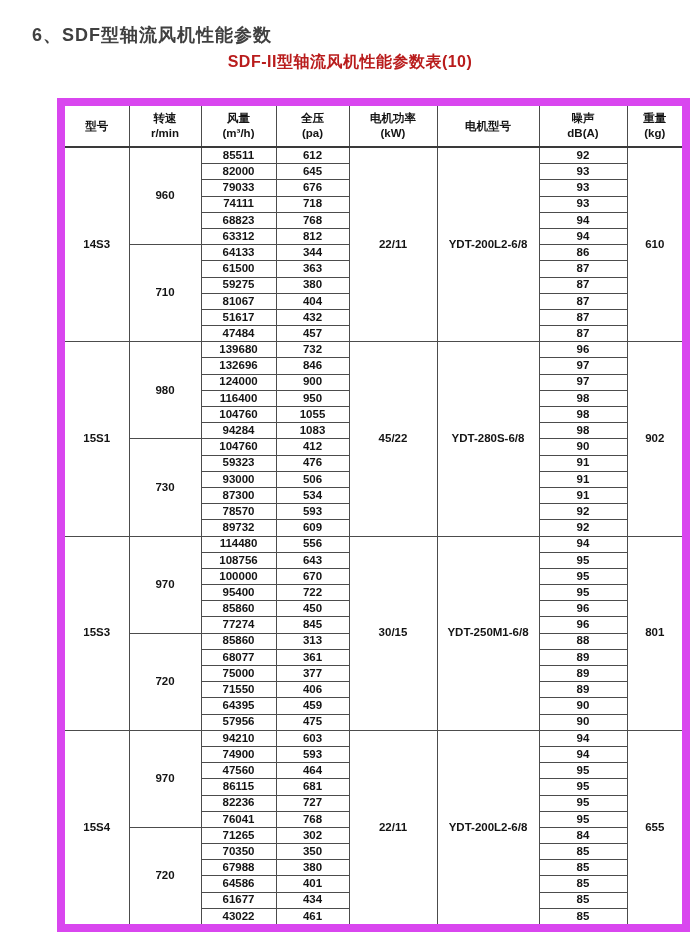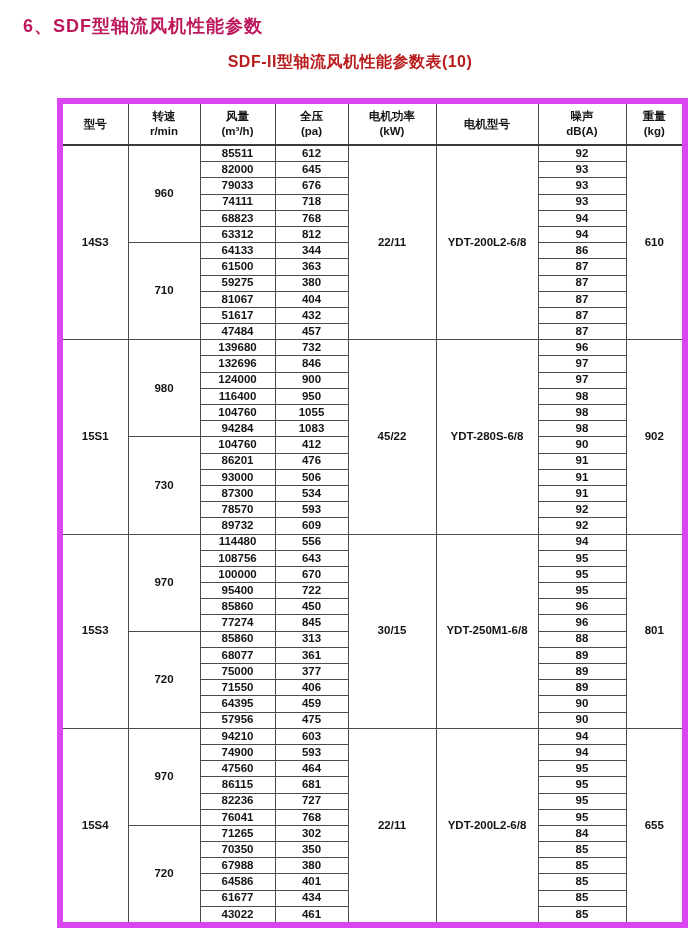--- a/index.html
+++ b/index.html
@@ -2,31 +2,31 @@
 <html><head>
 <meta charset="utf-8">
 <style>
   html,body{margin:0;padding:0;}
   body{
     width:700px;height:932px;position:relative;background:#ffffff;
     font-family:"Liberation Sans",sans-serif;color:#141414;
     -webkit-font-smoothing:antialiased;
   }
   .page-title{
-    position:absolute;left:15px;top:6px;margin:8px;
-    font-size:18px;font-weight:700;letter-spacing:1px;color:#be185d;
+    position:absolute;left:15px;top:6px;margin:17px;
+    font-size:18px;font-weight:700;letter-spacing:1px;color:#404040;
   }
   .table-title{
     position:absolute;left:0;top:52px;width:700px;margin:0;
     text-align:center;font-size:16px;font-weight:700;letter-spacing:0.5px;color:#b91c1c;
   }
   table.perf{
     position:absolute;left:57px;top:98px;width:625px;
     border-collapse:collapse;table-layout:fixed;
-    border:6px solid #d946ef;
+    border:8px solid #d946ef;
   }
   table.perf th, table.perf td{
     border:1px solid #4c4c4c;
     text-align:center;vertical-align:middle;
     font-weight:700;color:#141414;
     padding:0;overflow:hidden;white-space:nowrap;
   }
   table.perf thead th{
     height:40px;font-size:11.5px;line-height:1.3;
     border-bottom:2px solid #3a3a3a;background:#fff;
@@ -192,21 +192,21 @@
         <td>1083</td>
         <td>98</td>
       </tr>
       <tr>
         <td rowspan="6">730</td>
         <td>104760</td>
         <td>412</td>
         <td>90</td>
       </tr>
       <tr>
-        <td>86201</td>
+        <td>59323</td>
         <td>476</td>
         <td>91</td>
       </tr>
       <tr>
         <td>93000</td>
         <td>506</td>
         <td>91</td>
       </tr>
       <tr>
         <td>87300</td>

